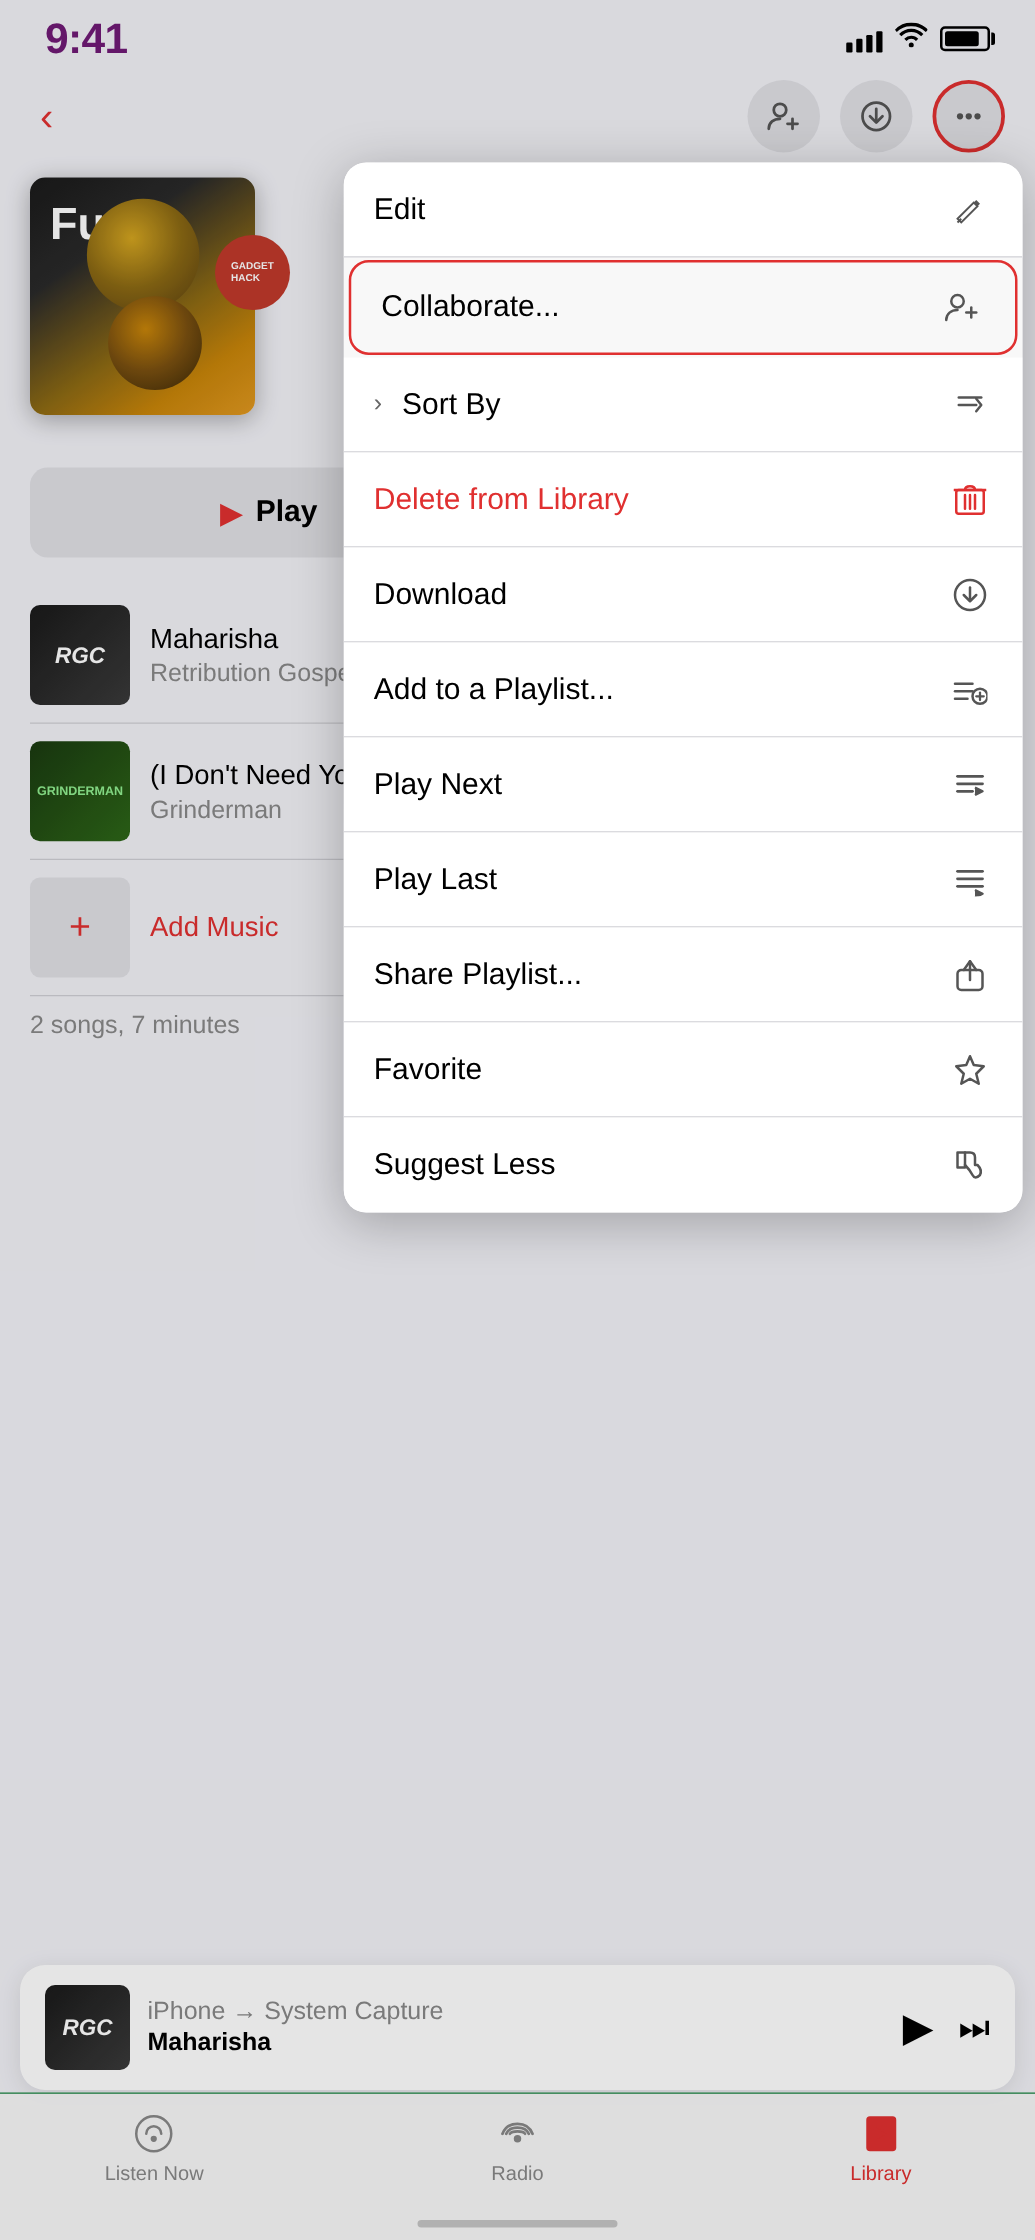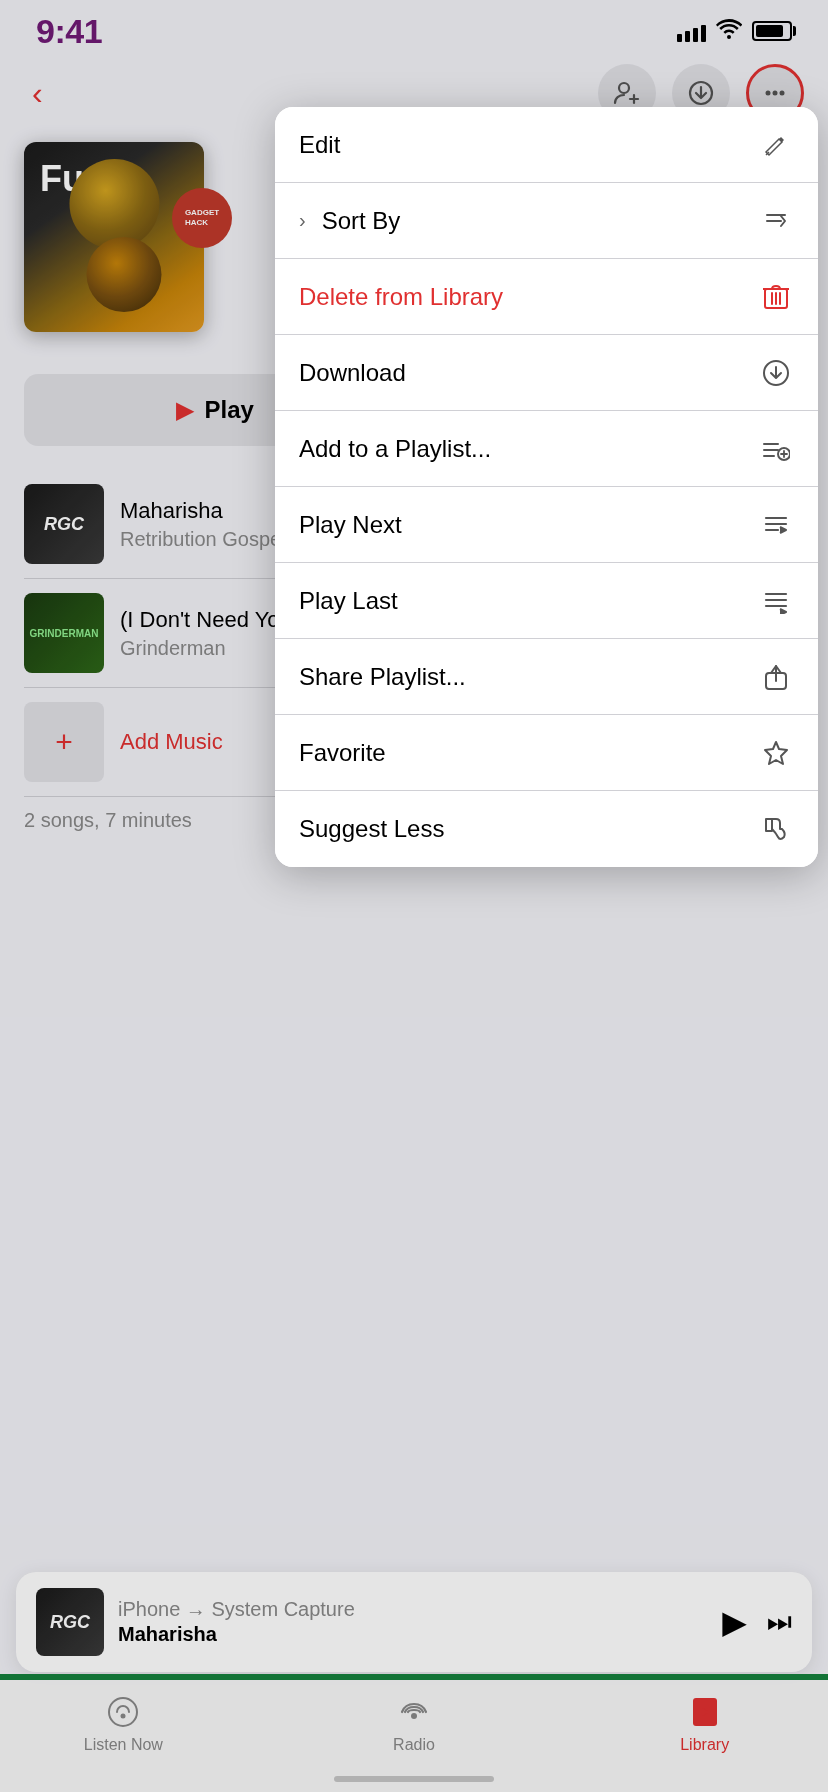--- a/index.html
+++ b/index.html
@@ -349,21 +349,21 @@
     }
 
     
     .tab-bar {
       position: absolute;
       bottom: 0;
       left: 0;
       right: 0;
       height: 118px;
       background: rgba(248,248,248,0.95);
-      border-top: 6px solid #15803d;
+      border-top: 1px solid #15803d;
       display: flex;
       align-items: flex-start;
       padding-top: 12px;
       gap: 44px;
     }
     .tab-item {
       flex: 1;
       display: flex;
       flex-direction: column;
       align-items: center;
@@ -415,21 +415,21 @@
     .dropdown-backdrop {
       position: absolute;
       top: 0;
       left: 0;
       right: 0;
       bottom: 0;
       background: rgba(0,0,0,0.1);
     }
     .dropdown-menu {
       position: absolute;
-      top: 107px;
+      top: 130px;
       left: 275px;
       right: 10px;
       background: rgba(248,248,248,0.98);
       border-radius: 18px;
       overflow: hidden;
       box-shadow: 0 8px 40px rgba(0,0,0,0.25);
       backdrop-filter: blur(20px);
     }
     .menu-item {
       display: flex;
@@ -662,20 +662,31 @@
       <span class="menu-item-label">Edit</span>
       <div class="menu-item-icon">
         <svg width="26" height="26" viewBox="0 0 26 26">
           <path d="M3 20 L16 7 L19 10 L6 23 Z" stroke="#555" stroke-width="1.5" fill="none"></path>
           <path d="M16 7 L18 5 L21 8 L19 10 Z" fill="#555"></path>
           <line x1="3" y1="23" x2="6" y2="20" stroke="#555" stroke-width="1.5"></line>
         </svg>
       </div>
     </div>
 
+    <div class="menu-item highlighted">
+      <span class="menu-item-label">Collaborate...</span>
+      <div class="menu-item-icon">
+        <svg width="30" height="28" viewBox="0 0 30 28">
+          <circle cx="11" cy="9" r="5" stroke="#555" stroke-width="2" fill="none"></circle>
+          <path d="M2 24c0-5 4-8 9-8" stroke="#555" stroke-width="2" stroke-linecap="round" fill="none"></path>
+          <line x1="22" y1="14" x2="22" y2="22" stroke="#555" stroke-width="2" stroke-linecap="round"></line>
+          <line x1="18" y1="18" x2="26" y2="18" stroke="#555" stroke-width="2" stroke-linecap="round"></line>
+        </svg>
+      </div>
+    </div>
 
     <div class="menu-item">
       <div class="menu-item-left">
         <span class="menu-item-arrow">›</span>
         <span class="menu-item-label">Sort By</span>
       </div>
       <div class="menu-item-icon">
         <svg width="26" height="26" viewBox="0 0 26 26">
           <line x1="4" y1="7" x2="22" y2="7" stroke="#555" stroke-width="2" stroke-linecap="round"></line>
           <line x1="4" y1="13" x2="18" y2="13" stroke="#555" stroke-width="2" stroke-linecap="round"></line>

